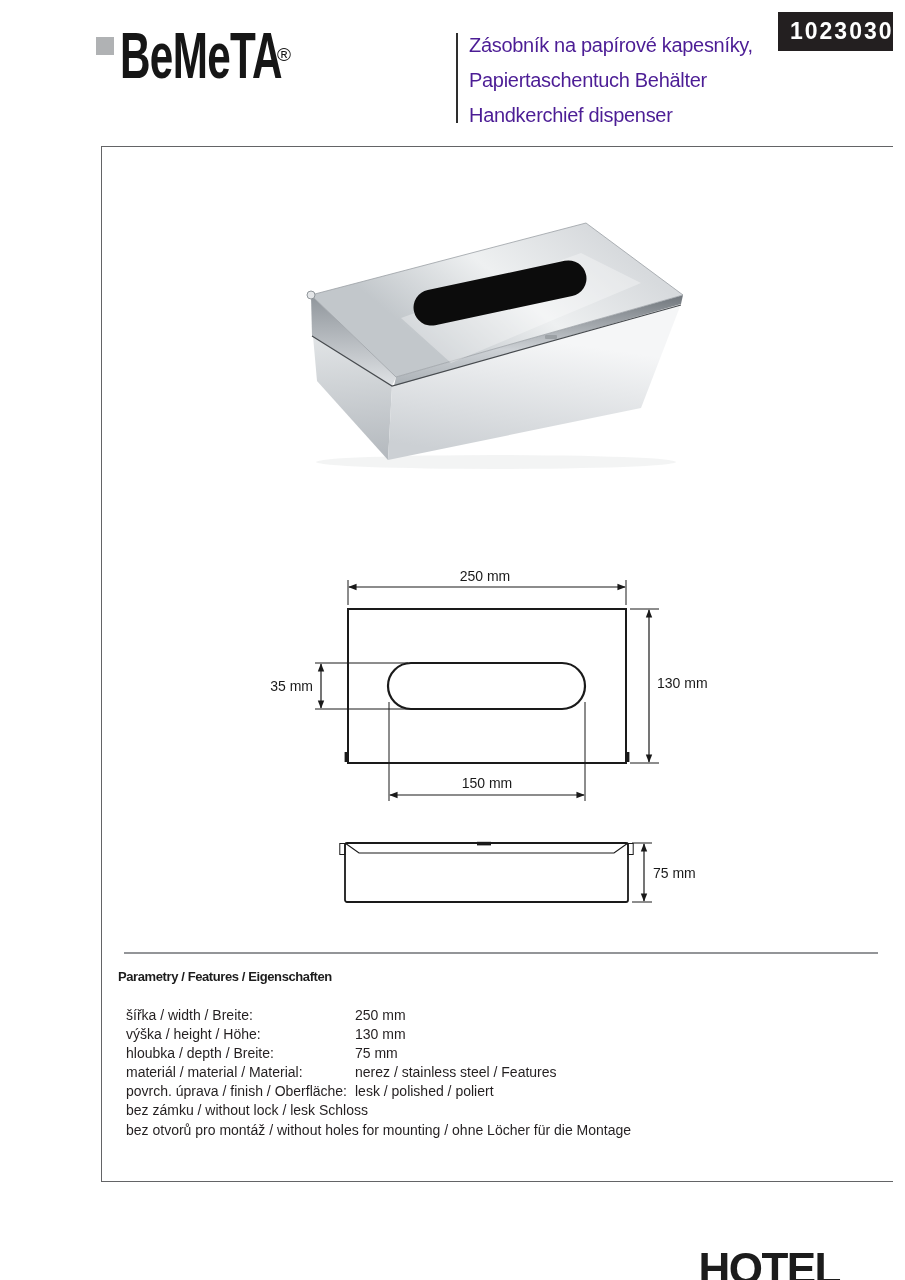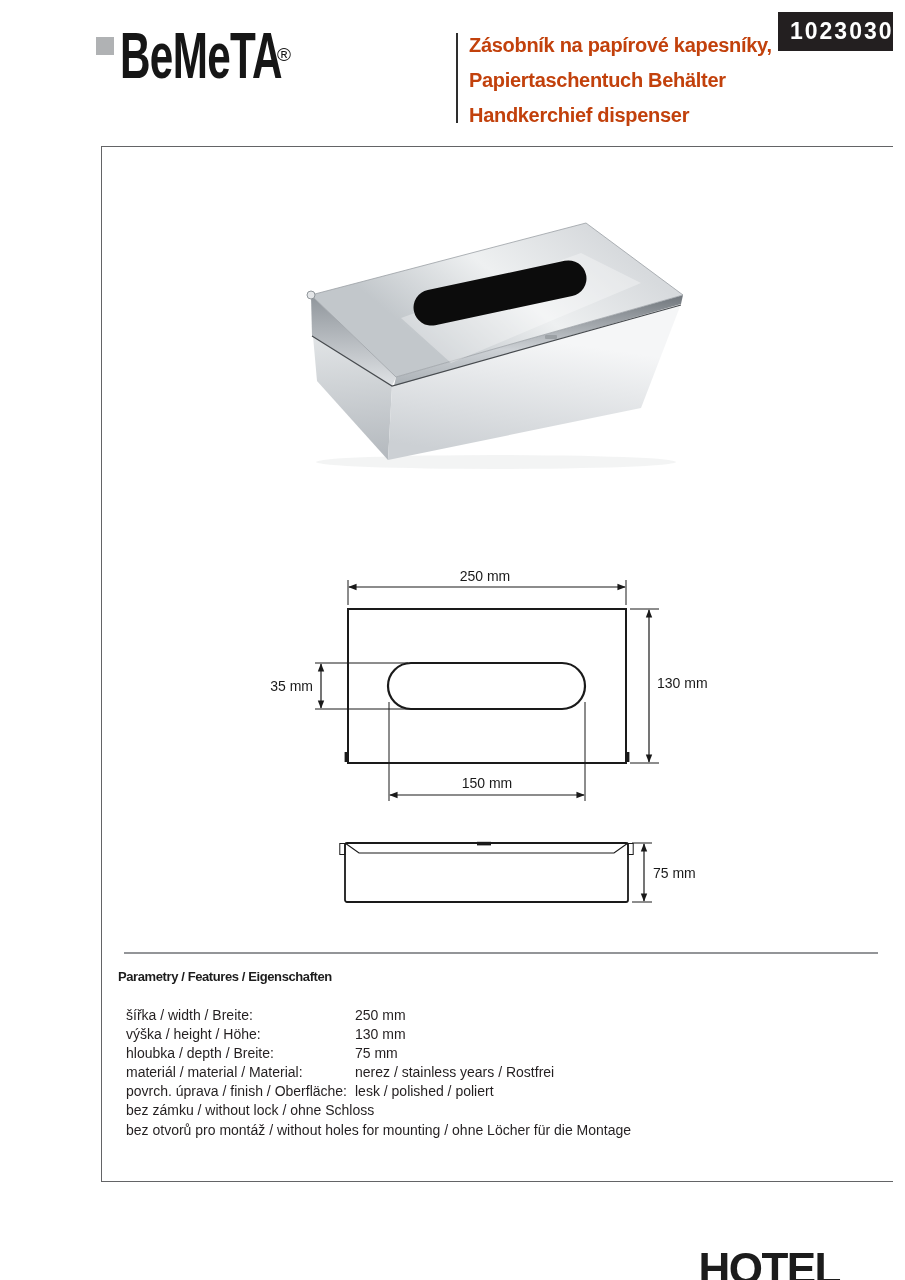--- a/index.html
+++ b/index.html
@@ -11,21 +11,21 @@
 
   
   .logo-square{left:48px;top:37px;width:18px;height:18px;background:#b0b2b4;}
   .brand{
     left:72px;top:24px;font-size:64px;font-weight:bold;letter-spacing:-1px;
     transform:scaleX(0.66);transform-origin:left top;line-height:64px;color:#161616;
     white-space:nowrap;
   }
   .regmark{left:229px;top:44px;font-size:19px;color:#161616;}
   .hdr-divider{left:408px;top:33px;width:2px;height:90px;background:#2e2e2e;}
-  .hdr-titles{left:421px;top:28px;line-height:35px;font-size:20px;font-weight:bold;letter-spacing:-0.3px;color:#c2410c;}
+  .hdr-titles{left:421px;top:28px;line-height:35px;font-size:20px;font-weight:normal;letter-spacing:-0.3px;color:#4c1d95;}
   .code-box{
     left:730px;top:12px;width:163px;height:39px;background:#231f20;
     color:#ffffff;font-size:23px;font-weight:bold;letter-spacing:2px;
     line-height:39px;padding-left:12px;box-sizing:border-box;
   }
 
   
   .sheet{left:53px;top:146px;width:799px;height:1036px;border:1.5px solid #636466;box-sizing:border-box;}
 
   
@@ -156,21 +156,21 @@
     <line x1="306" y1="9" x2="306" y2="66" stroke="#1a1a1a" stroke-width="1.2" marker-start="url(#ah2)" marker-end="url(#ah2)"></line>
     <text x="315" y="43" text-anchor="start">75 mm</text>
   </svg>
 
   <div class="abs param-rule"></div>
   <div class="abs param-heading">Parametry / Features / Eigenschaften</div>
   <div class="abs param-table">
       <div class="p-row"><span class="p-label">šířka / width / Breite:</span><span class="p-value">250 mm</span></div>
       <div class="p-row"><span class="p-label">výška / height / Höhe:</span><span class="p-value">130 mm</span></div>
       <div class="p-row"><span class="p-label">hloubka / depth / Breite:</span><span class="p-value">75 mm</span></div>
-      <div class="p-row"><span class="p-label">materiál / material / Material:</span><span class="p-value">nerez / stainless years / Rostfrei</span></div>
+      <div class="p-row"><span class="p-label">materiál / material / Material:</span><span class="p-value">nerez / stainless steel / Features</span></div>
       <div class="p-row"><span class="p-label">povrch. úprava / finish / Oberfläche:</span><span class="p-value">lesk / polished / poliert</span></div>
-      <div class="p-row"><span class="p-label">bez zámku / without lock / ohne Schloss</span><span class="p-value"></span></div>
+      <div class="p-row"><span class="p-label">bez zámku / without lock / lesk Schloss</span><span class="p-value"></span></div>
       <div class="p-row"><span class="p-label">bez otvorů pro montáž / without holes for mounting / ohne Löcher für die Montage</span><span class="p-value"></span></div>
     </div>
 
   <div class="abs series">HOTEL</div>
 
 </div>
 
 </body></html>

